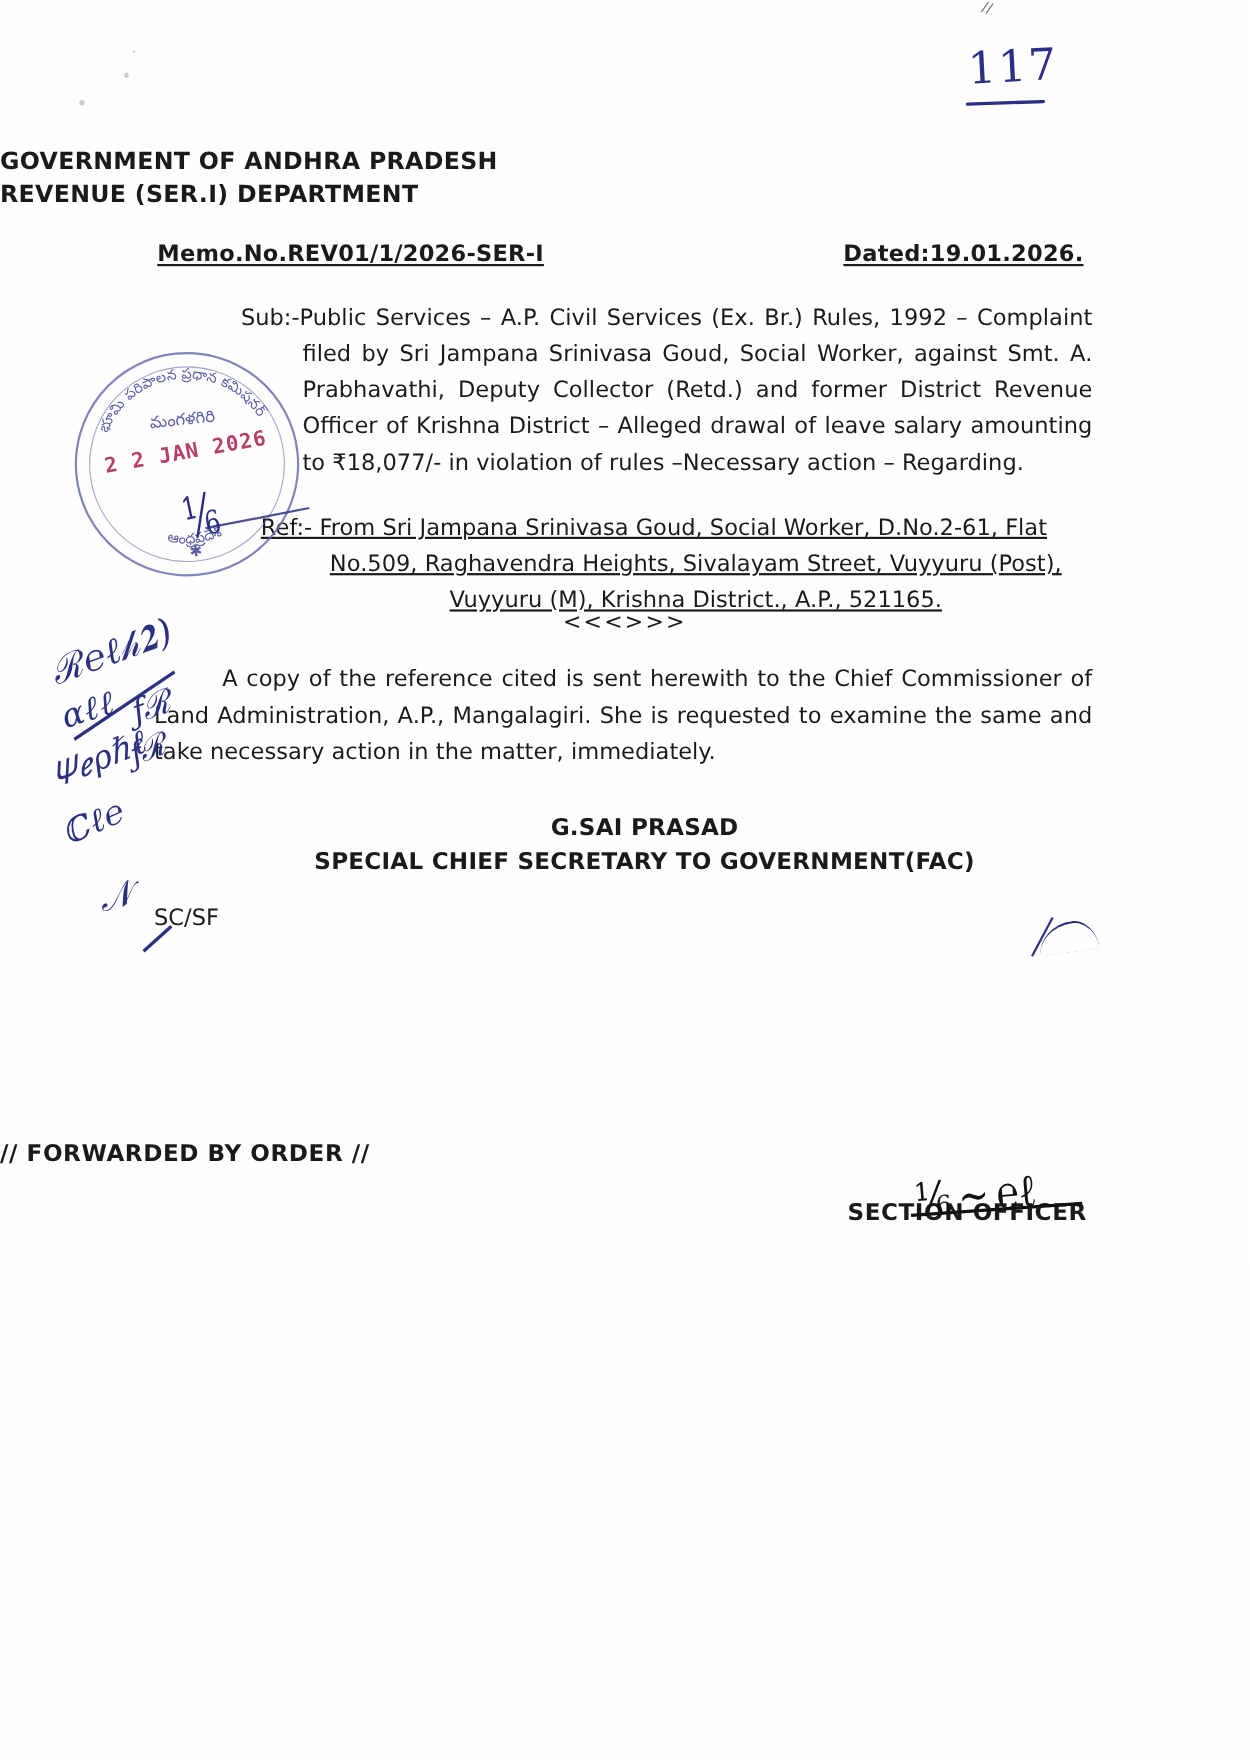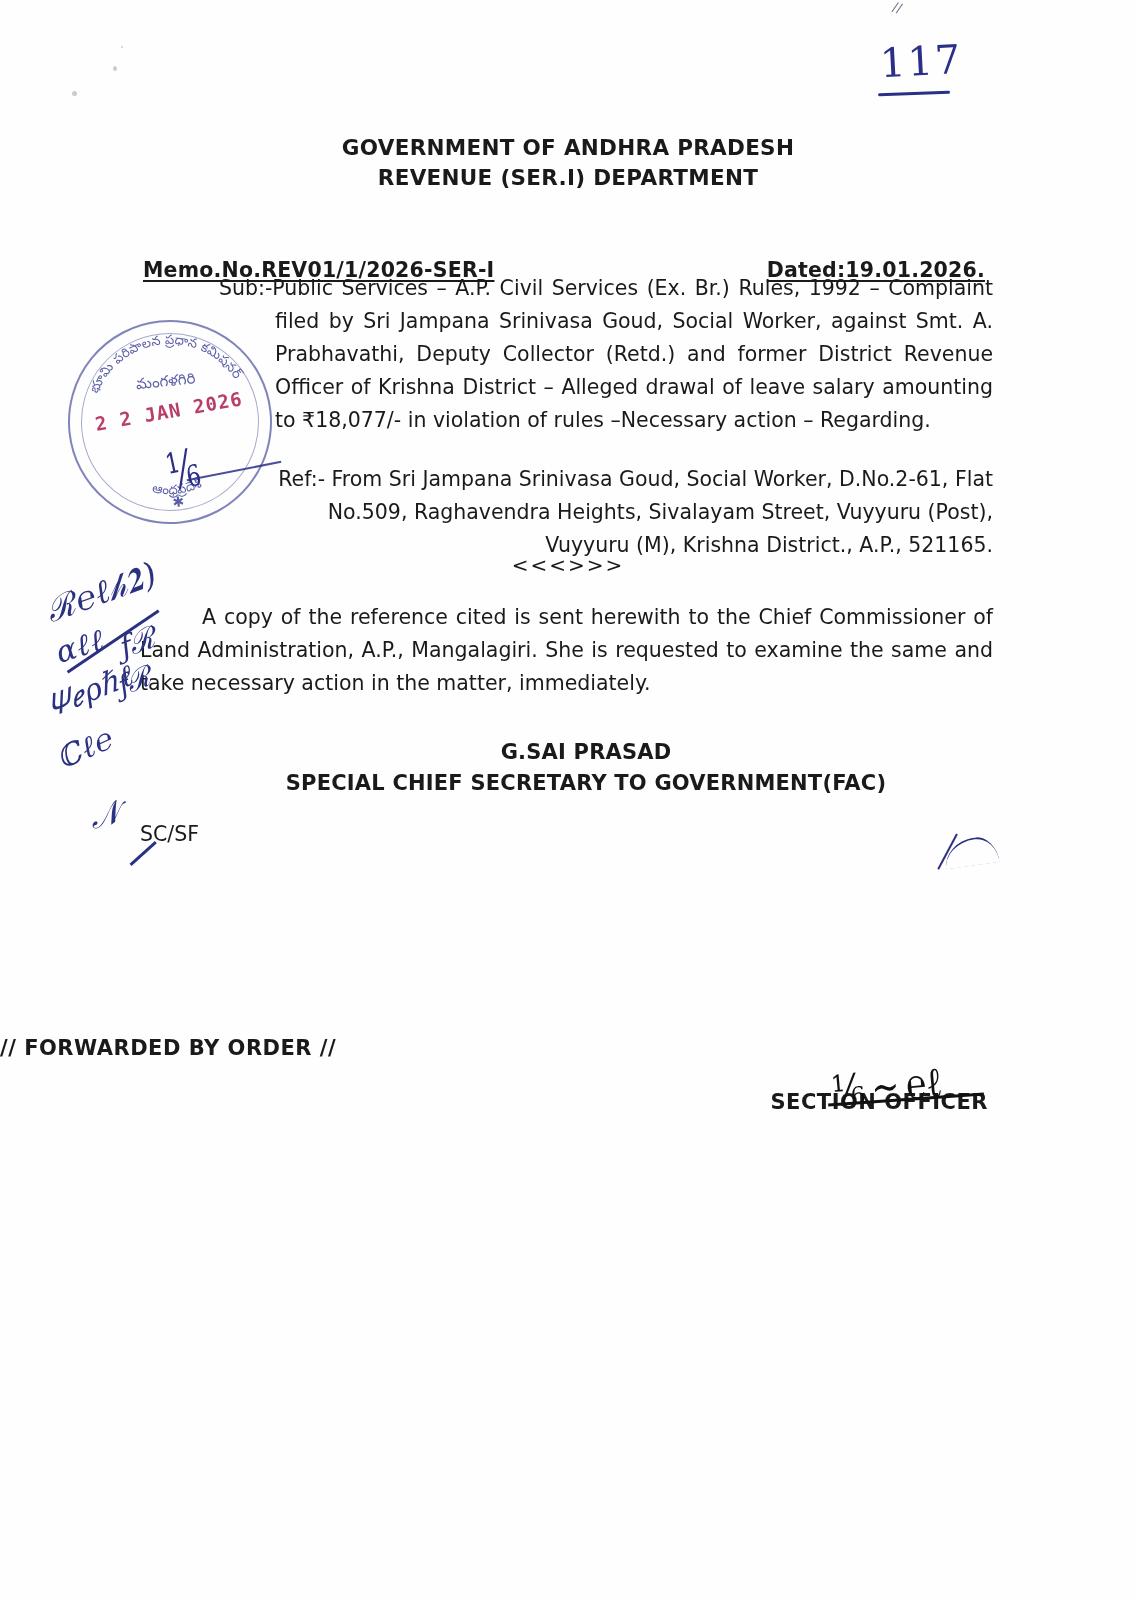--- a/index.html
+++ b/index.html
@@ -54,21 +54,21 @@
     color: #6d6d80;
     transform: rotate(18deg);
   }
 
   
   .header {
     position: absolute;
     left: 0;
     top: 133px;
     width: 1136px;
-    text-align: center;
+    text-align: left;
   }
   .header div {
     font-weight: bold;
     font-size: 21.5px;
     letter-spacing: .3px;
     line-height: 30px;
   }
 
   
   .memoline {
@@ -78,21 +78,20 @@
     width: 850px;
     display: flex;
     justify-content: space-between;
   }
   .memoline span {
     font-weight: bold;
     font-size: 20.5px;
     text-decoration: underline;
     text-underline-offset: 3px;
     letter-spacing: .2px;
-    margin-top: 40px;
   }
   .memo-date { margin-right: 8px; }
 
   
   .sub-block {
     position: absolute;
     left: 219px;
     top: 272px;
     width: 774px;
   }
@@ -109,23 +108,24 @@
   .ref-block {
     position: absolute;
     left: 196px;
     top: 463px;
     width: 797px;
   }
   .ref-block p {
     margin: 0;
     font-size: 20.5px;
     line-height: 33px;
-    text-align: right;
+    text-align: center;
     text-indent: -76px;
     padding-left: 76px;
+    text-decoration: underline;
   }
   .separator {
     position: absolute;
     left: 0;
     top: 553px;
     width: 1136px;
     text-align: center;
     font-size: 20px;
     letter-spacing: 2px;
   }

